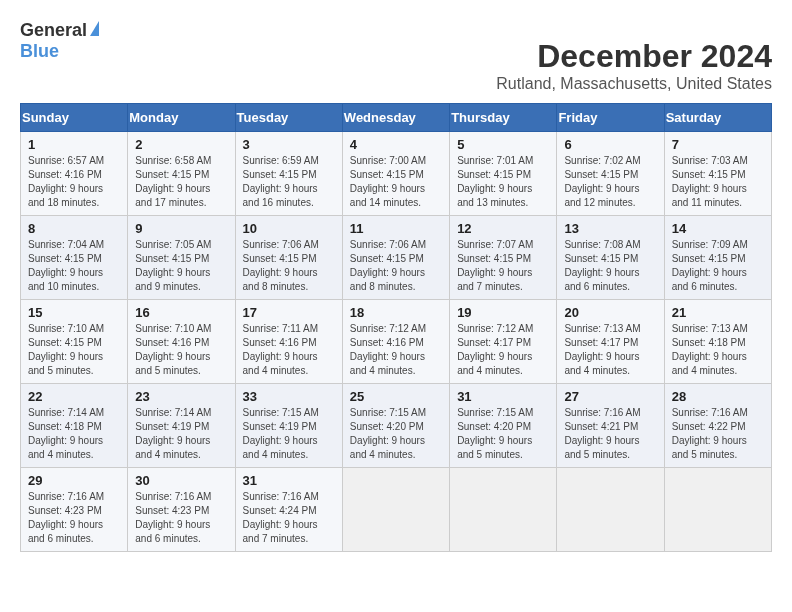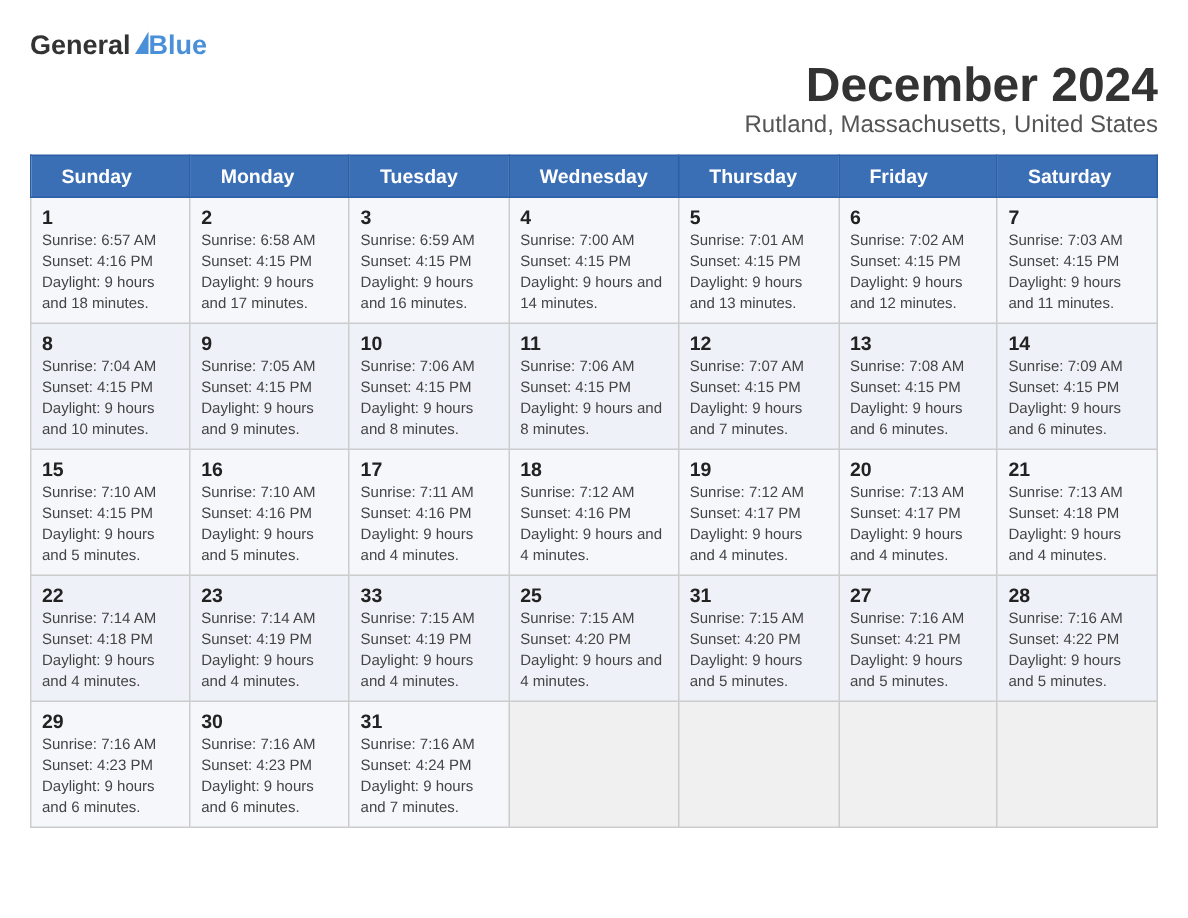--- a/index.html
+++ b/index.html
@@ -11,21 +11,21 @@
       padding: 20px;
     }
     .header {
       display: flex;
       justify-content: space-between;
       align-items: flex-start;
       margin-bottom: 10px;
     }
     .logo {
       display: flex;
-      flex-direction: row;
+      flex-direction: column;
       align-items: flex-start;
     }
     .logo-general {
       font-size: 18px;
       font-weight: bold;
       color: #333;
     }
     .logo-blue {
       font-size: 18px;
       font-weight: bold;
@@ -51,21 +51,21 @@
       text-align: center;
     }
     .calendar {
       width: 100%;
       border-collapse: collapse;
     }
     .calendar thead tr th {
       background: #3a6fb5;
       color: #fff;
       text-align: left;
-      padding: 6px 20px;
+      padding: 6px 1px;
       font-size: 13px;
       font-weight: bold;
       border: 1px solid #2a5fa5;
     }
     .calendar tbody tr td {
       vertical-align: top;
       border: 1px solid #ccc;
       padding: 5px 7px;
       font-size: 10.5px;
       color: #333;

